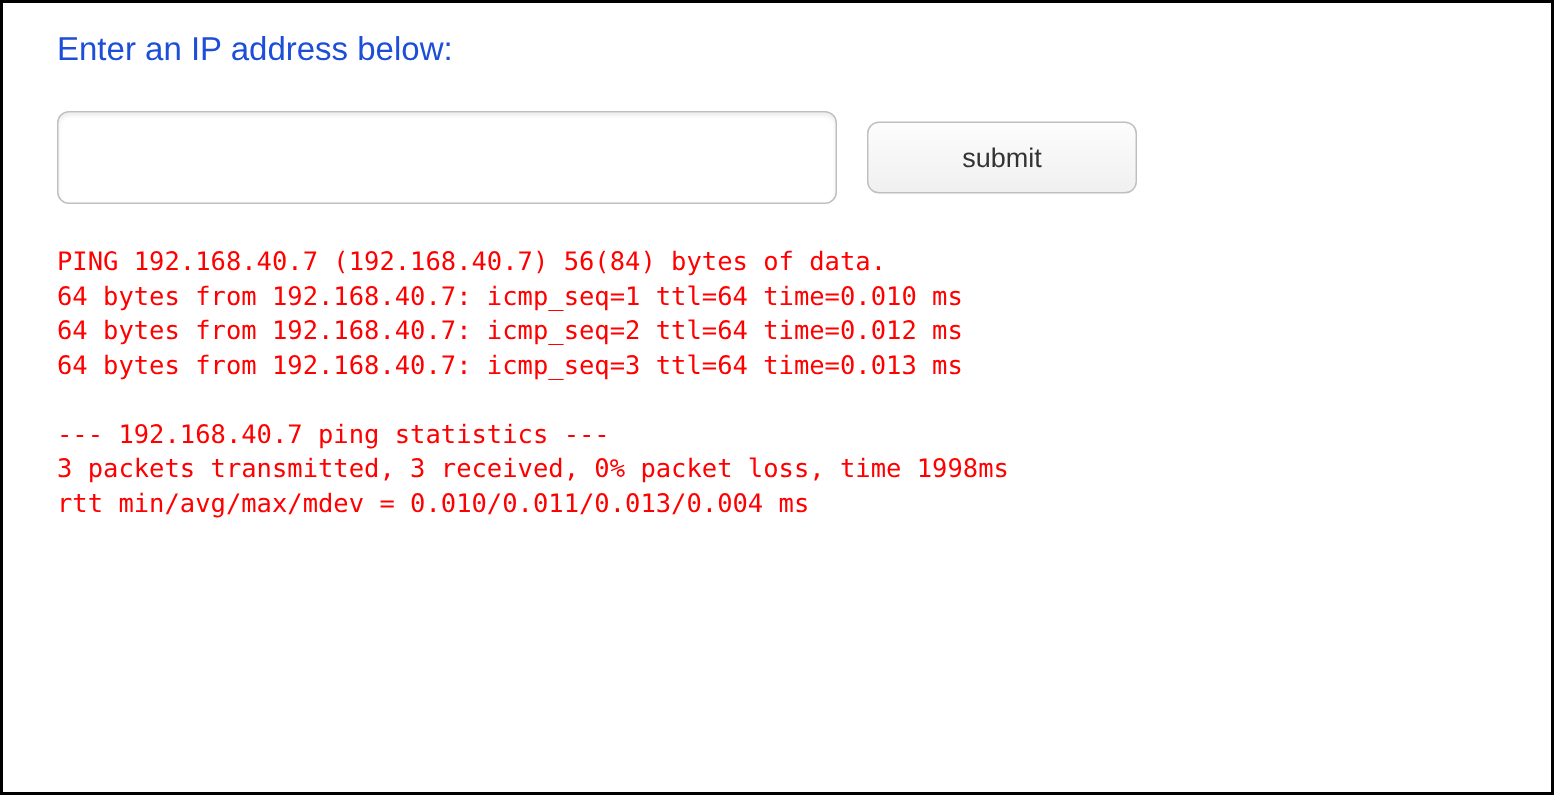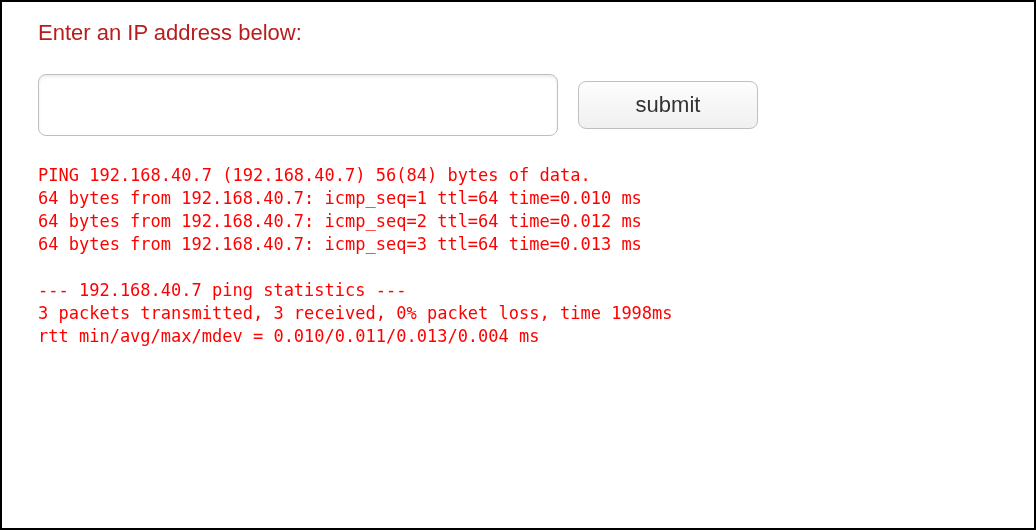--- a/index.html
+++ b/index.html
@@ -19,21 +19,21 @@
       overflow: hidden;
     }
     h1 {
       font-size: 38px;
       font-weight: bold;
       margin: 0 0 20px 0;
       color: #222;
     }
     .prompt {
       font-size: 22px;
-      color: #b91c1c;
+      color: #1d4ed8;
       margin: 0 0 28px 0;
     }
     .form-row {
       display: flex;
       align-items: center;
       gap: 20px;
       margin-bottom: 28px;
     }
     .ip-input {
       width: 520px;
@@ -44,21 +44,21 @@
       font-size: 20px;
       padding: 8px 12px;
       background: #fff;
     }
     .submit-btn {
       width: 180px;
       height: 48px;
       border: 1px solid #bfbfbf;
       border-radius: 8px;
       background: linear-gradient(#fdfdfd, #f0f0f0);
-      font-size: 22px;
+      font-size: 18px;
       color: #333;
       cursor: pointer;
       font-family: inherit;
     }
     .output {
       font-family: "DejaVu Sans Mono", "Courier New", monospace;
       font-size: 17px;
       line-height: 1.35;
       color: #ff0000;
       white-space: pre;

